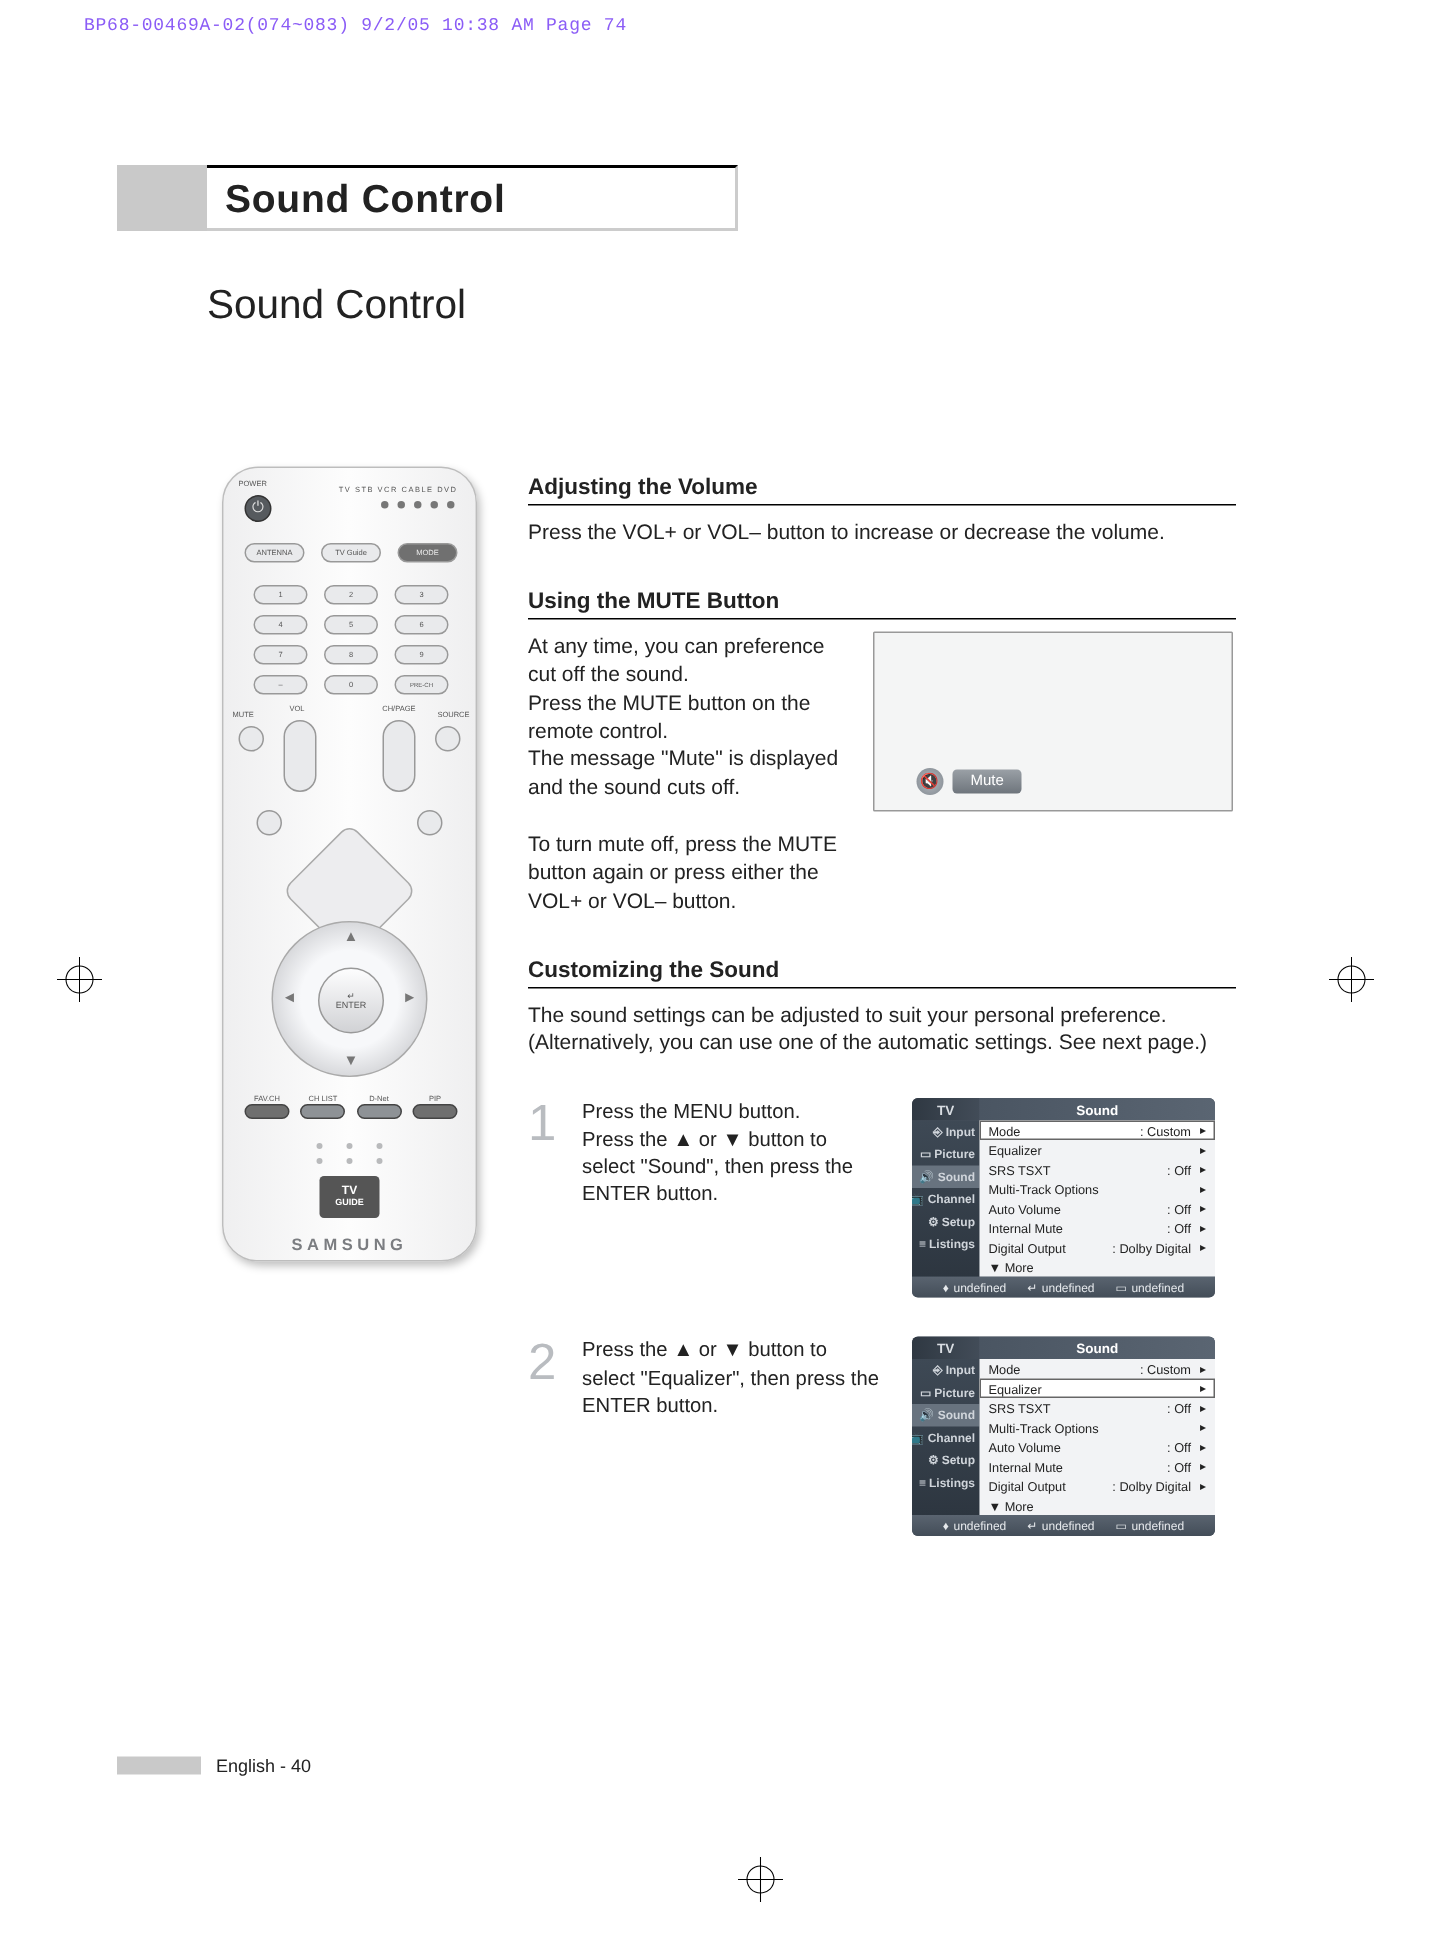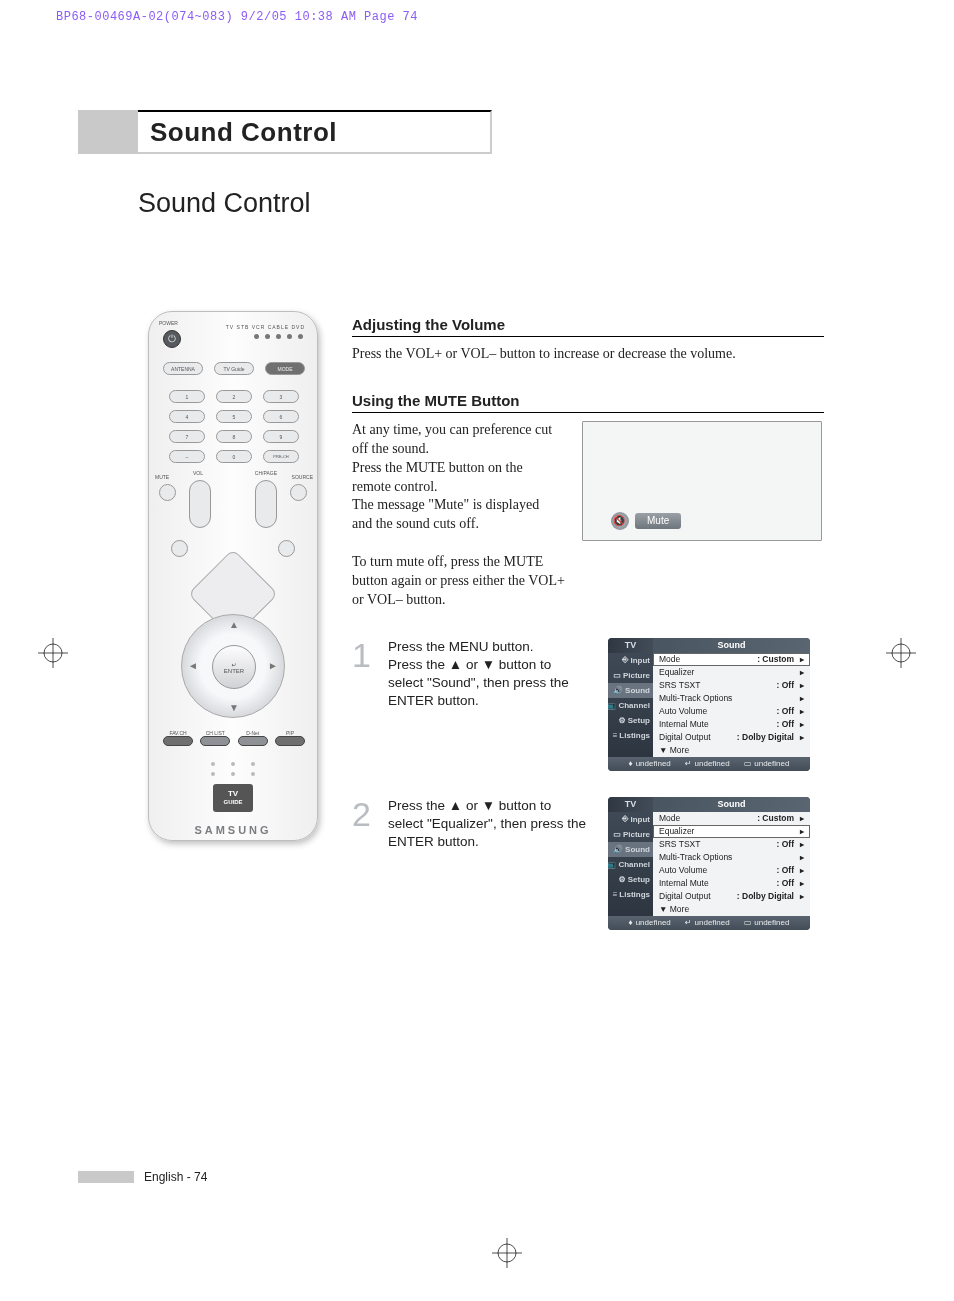--- a/index.html
+++ b/index.html
@@ -56,21 +56,21 @@
   .remote .frow .fb{width:30px;}
   .remote .flat{height:10px;border-radius:5px;background:#6f6f6f;border:1px solid #444;}
   .remote .leds{position:absolute; left:62px; width:44px; display:flex; justify-content:space-between;}
   .remote .leds i{width:4px;height:4px;border-radius:50%;background:#b9babc;display:block;}
   .remote .tvguide{position:absolute; left:64px; top:472px; width:40px;height:28px; background:#555; border-radius:3px; color:#fff; font-size:8px; font-weight:bold; display:flex; flex-direction:column; align-items:center; justify-content:center; line-height:9px;}
   .remote .brand{position:absolute; left:0; right:0; top:512px; text-align:center; font-family:Arial; font-weight:bold; font-size:11px; letter-spacing:3px; color:#7b7d81;}
 
   
   .col { position:absolute; left:296px; top:278px; width:472px; }
   .sub { font-family: Arial; font-weight:bold; font-size:15px; border-bottom:1px solid #000; padding-bottom:3px; margin-bottom:8px; }
-  .body { font-size:14px; font-weight:300; line-height:1.35;font-family:Liberation Serif, serif; }
+  .body { font-size:14px; font-weight:300; line-height:1.35; }
   .block { margin-bottom:28px; }
 
   .muterow{ display:flex; gap:20px; align-items:flex-start; }
   .muterow .txt{ width:210px; }
   .mutepanel{ width:240px; height:120px; border:1px solid #999; background:#f4f5f5; position:relative; border-radius:1px; }
   .mutebadge{ position:absolute; left:28px; bottom:10px; display:flex; align-items:center; gap:6px; }
   .mutebadge .circ{ width:18px;height:18px;border-radius:50%;background:radial-gradient(circle,#b7bdc3,#7f868d);display:flex;align-items:center;justify-content:center;color:#445;font-size:10px;}
   .mutebadge .tag{ height:16px; padding:0 12px; background:linear-gradient(#9aa0a6,#6e757c); color:#fff; font-size:10px; border-radius:3px; display:flex; align-items:center;}
 
   .step{ display:flex; gap:10px; }
@@ -83,21 +83,21 @@
   .osd .titlebar .l{ width:45px; background:linear-gradient(90deg,#2f3842,#424c58); display:flex;align-items:center;justify-content:center; color:#d9dde2; font-weight:bold;}
   .osd .titlebar .r{ flex:1; background:linear-gradient(90deg,#4a5562,#5a6572); display:flex;align-items:center;justify-content:center; font-weight:bold;}
   .osd .bodyrow{ display:flex; }
   .osd .side{ width:45px; background:linear-gradient(#3e4955,#2d3640); }
   .osd .side .it{ height:15px; display:flex; align-items:center; justify-content:flex-end; padding-right:3px; gap:2px; color:#d0d5db; font-size:8px; font-weight:bold;}
   .osd .side .it.sel{ background:#68737f;}
   .osd .side .it i{ font-size:8px; font-style:normal;}
   .osd .main{ flex:1; background:#f2f3f5; color:#222; }
   .osd .main .row{ height:13px; display:flex; align-items:center; padding:0 6px; justify-content:space-between; font-size:8.5px;}
   .osd .main .row .k{ }
-  .osd .main .row .v{ display:flex; align-items:flex-end; gap:6px;font-weight:bold;}
+  .osd .main .row .v{ display:flex; align-items:flex-start; gap:6px;}
   .osd .main .row .v .arr{ font-size:8px;}
   .osd .main .row.sel{ outline:1px solid #666; outline-offset:-1px; background:#fff;}
   .osd .foot{ height:14px; background:linear-gradient(#5a6470,#434d58); display:flex; align-items:center; justify-content:center; gap:14px; font-size:8px; color:#e6e9ec;}
   .osd .foot span i{font-style:normal; margin-right:3px; font-size:8px;}
 
   .continued{ position:absolute; left:296px; top:1005px; width:472px; text-align:center; font-size:13px; font-weight:300;}
 
   .footer{ position:absolute; left:22px; top:1132px; display:flex; align-items:center; gap:10px; }
   .footer .bar{ width:56px; height:12px; background:#c9c9c9; }
   .footer .lbl{ font-size:12px; font-weight:300; }
@@ -240,20 +240,24 @@
         <div class="mutepanel">
           <div class="mutebadge">
             <span class="circ">🔇</span>
             <span class="tag">Mute</span>
           </div>
         </div>
       </div>
       <div class="body" style="margin-top:12px; width:220px;">To turn mute off, press the MUTE button again or press either the VOL+ or VOL– button.</div>
     </div>
 
+    <div class="block">
+      <div class="sub">Customizing the Sound</div>
+      <div class="body">The sound settings can be adjusted to suit your personal preference. (Alternatively, you can use one of the automatic settings. See next page.)</div>
+    </div>
 
     <div style="display:flex; gap:18px; margin-bottom:26px;">
       <div class="step">
         <div class="stepnum">1</div>
         <div class="steptxt" style="white-space:pre-line;">Press the MENU button.
 Press the ▲ or ▼ button to select "Sound", then press the ENTER button.</div>
       </div>
       <div class="osd" id="osd1">
           <div class="titlebar">
             <div class="l">TV</div>
@@ -412,21 +416,21 @@
             <span><i>↵</i>undefined</span>
             <span><i>▭</i>undefined</span>
           </div>
         </div>
     </div>
   </div>
 
 
   <div class="footer">
     <div class="bar"></div>
-    <div class="lbl">English - 74</div>
+    <div class="lbl">English - 40</div>
   </div>
 
   <div class="reg left"><svg viewBox="0 0 30 30">
         <circle cx="15" cy="15" r="9" fill="none" stroke="#000" stroke-width="0.7"></circle>
         <line x1="0" y1="15" x2="30" y2="15" stroke="#000" stroke-width="0.7"></line>
         <line x1="15" y1="0" x2="15" y2="30" stroke="#000" stroke-width="0.7"></line>
       </svg></div>
   <div class="reg right"><svg viewBox="0 0 30 30">
         <circle cx="15" cy="15" r="9" fill="none" stroke="#000" stroke-width="0.7"></circle>
         <line x1="0" y1="15" x2="30" y2="15" stroke="#000" stroke-width="0.7"></line>

